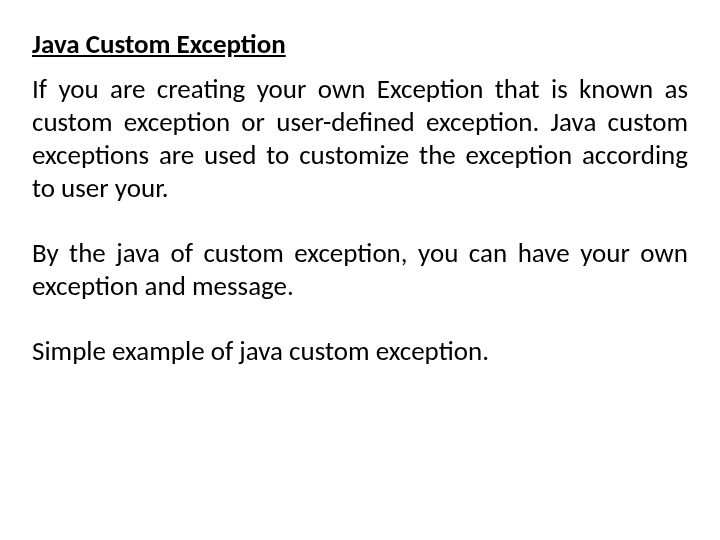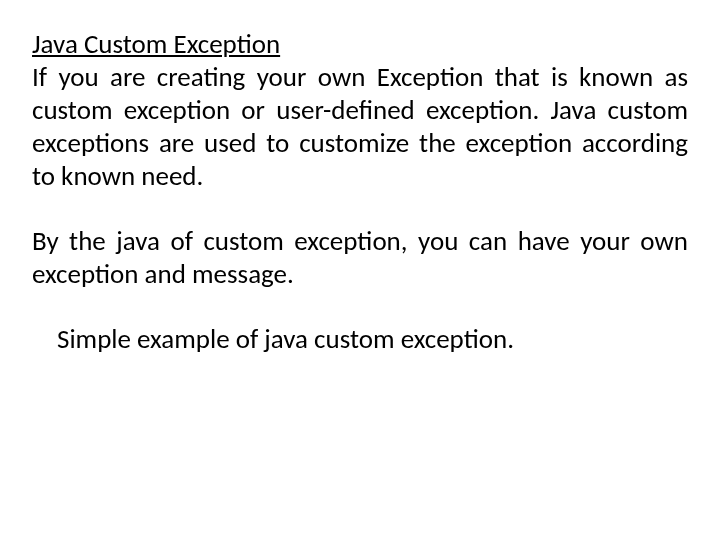--- a/index.html
+++ b/index.html
@@ -10,35 +10,34 @@
     body {
       width: 720px;
       height: 540px;
       background: #ffffff;
       font-family: Calibri, Arial, sans-serif;
       padding: 28px 32px;
       color: #000000;
     }
     .heading {
       font-size: 27px;
-      font-weight: normal;
+      font-weight: bold;
       text-decoration: underline;
-      margin-bottom: 1px;
+      margin-bottom: 13px;
       line-height: 1.2;
     }
     .paragraph {
       font-size: 27px;
       line-height: 1.22;
       text-align: justify;
       margin-bottom: 32px;
     }
     .paragraph:last-child {
       margin-bottom: 0;
-      margin-left: 25px;
     }
   </style>
 </head>
 <body>
 
 <div class="heading">Java Custom Exception</div>
-<div class="paragraph">If you are creating your own Exception that is known as custom exception or user-defined exception. Java custom exceptions are used to customize the exception according to known need.</div>
+<div class="paragraph">If you are creating your own Exception that is known as custom exception or user-defined exception. Java custom exceptions are used to customize the exception according to user your.</div>
 <div class="paragraph">By the java of custom exception, you can have your own exception and message.</div>
 <div class="paragraph">Simple example of java custom exception.</div>
 
 </body></html>

